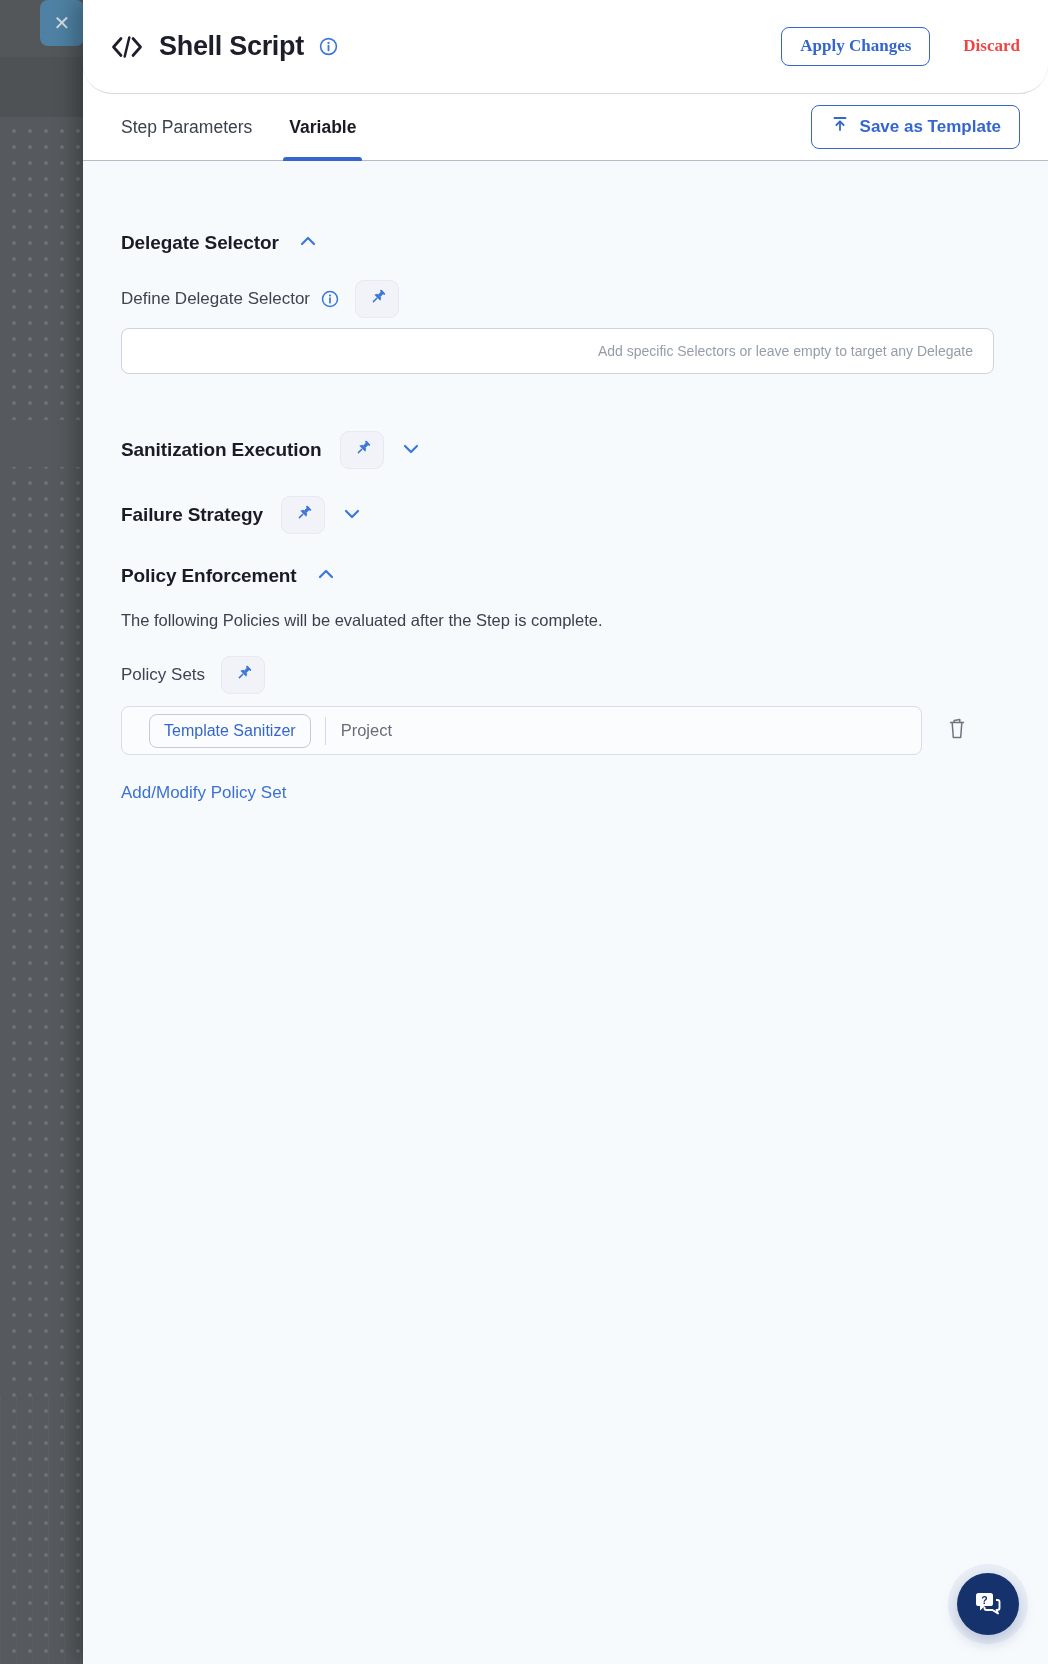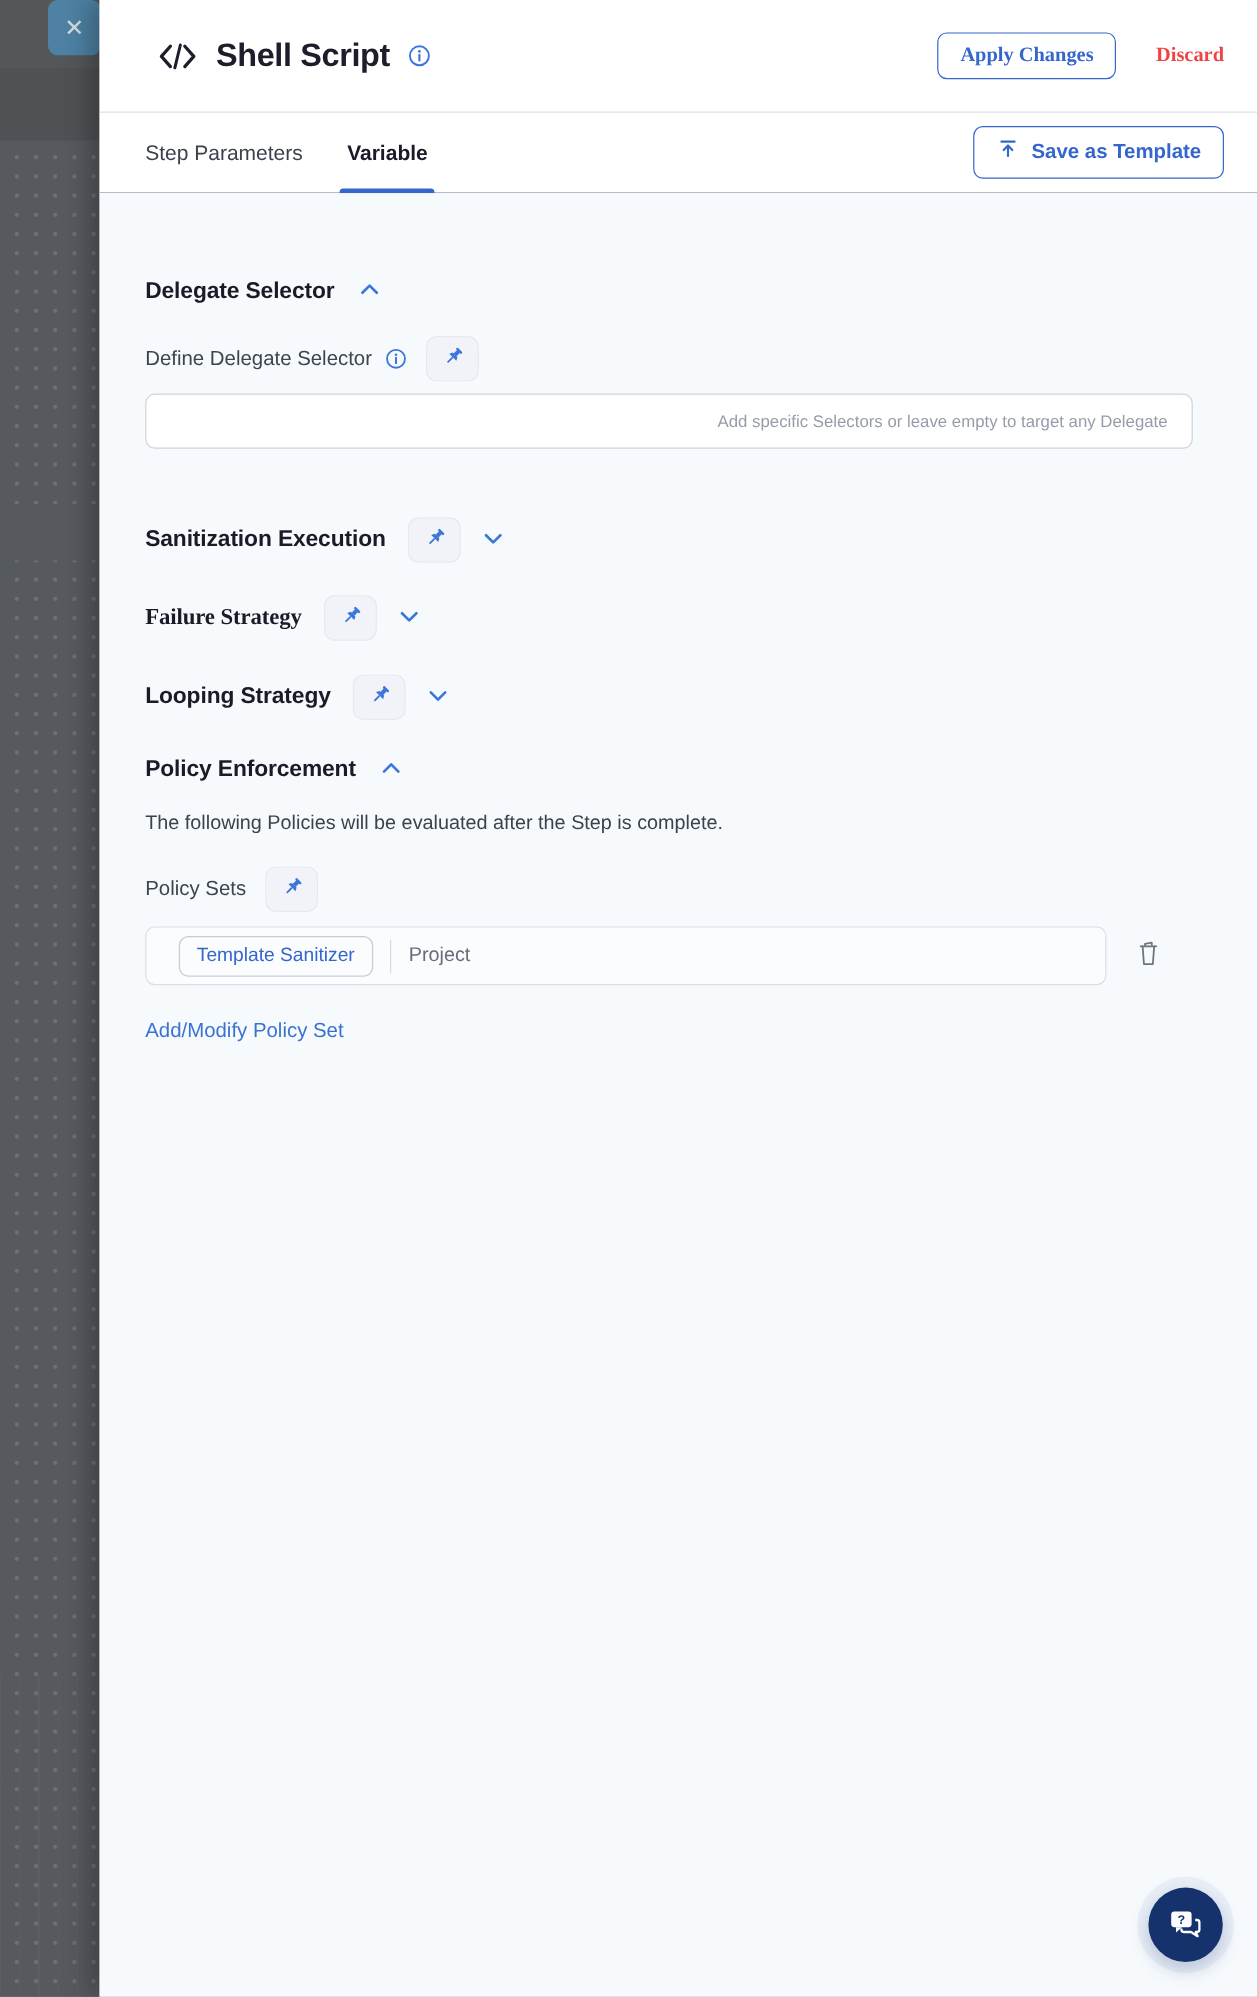--- a/index.html
+++ b/index.html
@@ -24,21 +24,21 @@
   .close-btn { position:absolute; left:40px; top:0; width:44px; height:46px;
     background:#4e81a3; border:none; border-radius:8px; z-index:1; cursor:pointer;
     color:#d2dae0; font-size:20px; font-weight:bold; display:flex; align-items:center; justify-content:center;
     font-family:inherit; }
 
   
   .panel { position:absolute; left:83px; top:0; width:965px; height:1664px; background:#ffffff;
     z-index:2; box-shadow:-8px 0 20px rgba(0,0,0,.28); display:flex; flex-direction:column; }
 
   .panel-header { height:94px; flex:0 0 94px; display:flex; align-items:center;
-    padding:0 28px 0 46px; border-bottom:1px solid #d8dae3; background:#fff; }
+    padding:0 28px 0 25px; border-bottom:1px solid #d8dae3; background:#fff;border-radius:29px; }
   .title-group { display:flex; align-items:center; gap:13px; flex:1; }
   .page-title { font-size:27px; font-weight:bold; color:#1d1d2c; letter-spacing:-.3px; }
   .header-actions { display:flex; align-items:center;font-family:Liberation Serif, serif; }
   .btn-outline { border:1px solid #3566cd; color:#3566cd; background:#fff; border-radius:8px;
     font-weight:bold; font-size:17px; padding:8px 18px; display:inline-flex; align-items:center;
     gap:10px; cursor:pointer; font-family:inherit; line-height:1.2; }
   .discard-btn { color:#ef4444; font-weight:bold; font-size:17px; background:none; border:none;
     margin-left:33px; cursor:pointer; font-family:inherit; padding:0; }
 
   .tabbar { height:67px; flex:0 0 67px; display:flex; align-items:stretch;
@@ -65,21 +65,21 @@
 
   .selector-input { margin-top:10px; width:873px; height:46px; border:1px solid #cfd2dd;
     border-radius:8px; background:#fff; padding:0 20px; font-size:14px; color:#1d1d2c;
     font-family:inherit; outline:none; display:block;text-align:right; }
   .selector-input::placeholder { color:#969caa; }
 
   .collapsible-row { display:flex; align-items:center; }
   .collapsible-row .pin-btn { margin-left:18px; }
   .collapsible-row .icon-btn { margin-left:14px; }
   .row-conditional { margin-top:57px; }
-  .row-failure { margin-top:27px;font-family:Liberation Serif, serif; }
+  .row-failure { margin-top:27px; }
   .row-looping { margin-top:28px; }
   .row-policy-heading { margin-top:27px; }
 
   .policy-desc { margin:21px 0 0 0; font-size:16.5px; color:#3d414d; }
 
   .row-policy-sets { margin-top:26px; display:flex; align-items:center; }
   .row-policy-sets .pin-btn { margin-left:16px; }
 
   .policy-row { margin-top:12px; display:flex; align-items:center; gap:22px; }
   .policy-card { width:801px; height:49px; display:flex; align-items:center;
@@ -247,42 +247,20 @@
       <button class="icon-btn">
         <span>
           <svg width="22" height="22" viewBox="0 0 22 22" fill="none">
             <polyline points="5,8 11,14 17,8" stroke="#3b77d9" stroke-width="2.2" stroke-linecap="round" stroke-linejoin="round"></polyline>
           </svg>
         </span>
       </button>
     </div>
 
     
-    <div class="collapsible-row row-looping">
-      <h2 class="section-title">Looping Strategy</h2>
-      <button class="pin-btn">
-        <span>
-          <svg width="22" height="22" viewBox="0 0 22 22">
-            <g transform="rotate(45 11 11)" fill="#3b77d9">
-              <rect x="7.8" y="2" width="6.4" height="2" rx="1"></rect>
-              <rect x="9.3" y="3.4" width="3.4" height="4.6"></rect>
-              <path d="M6.8,10.6 h8.4 l-1.5,-2.8 h-5.4 Z"></path>
-              <rect x="10.25" y="10.6" width="1.5" height="6.2" rx="0.7"></rect>
-            </g>
-          </svg>
-        </span>
-      </button>
-      <button class="icon-btn">
-        <span>
-          <svg width="22" height="22" viewBox="0 0 22 22" fill="none">
-            <polyline points="5,8 11,14 17,8" stroke="#3b77d9" stroke-width="2.2" stroke-linecap="round" stroke-linejoin="round"></polyline>
-          </svg>
-        </span>
-      </button>
-    </div>
 
     
     <div class="heading-row row-policy-heading">
       <h2 class="section-title">Policy Enforcement</h2>
       <button class="icon-btn">
         <span>
           <svg width="22" height="22" viewBox="0 0 22 22" fill="none">
             <polyline points="5,14 11,8 17,14" stroke="#3b77d9" stroke-width="2.2" stroke-linecap="round" stroke-linejoin="round"></polyline>
           </svg>
         </span>

